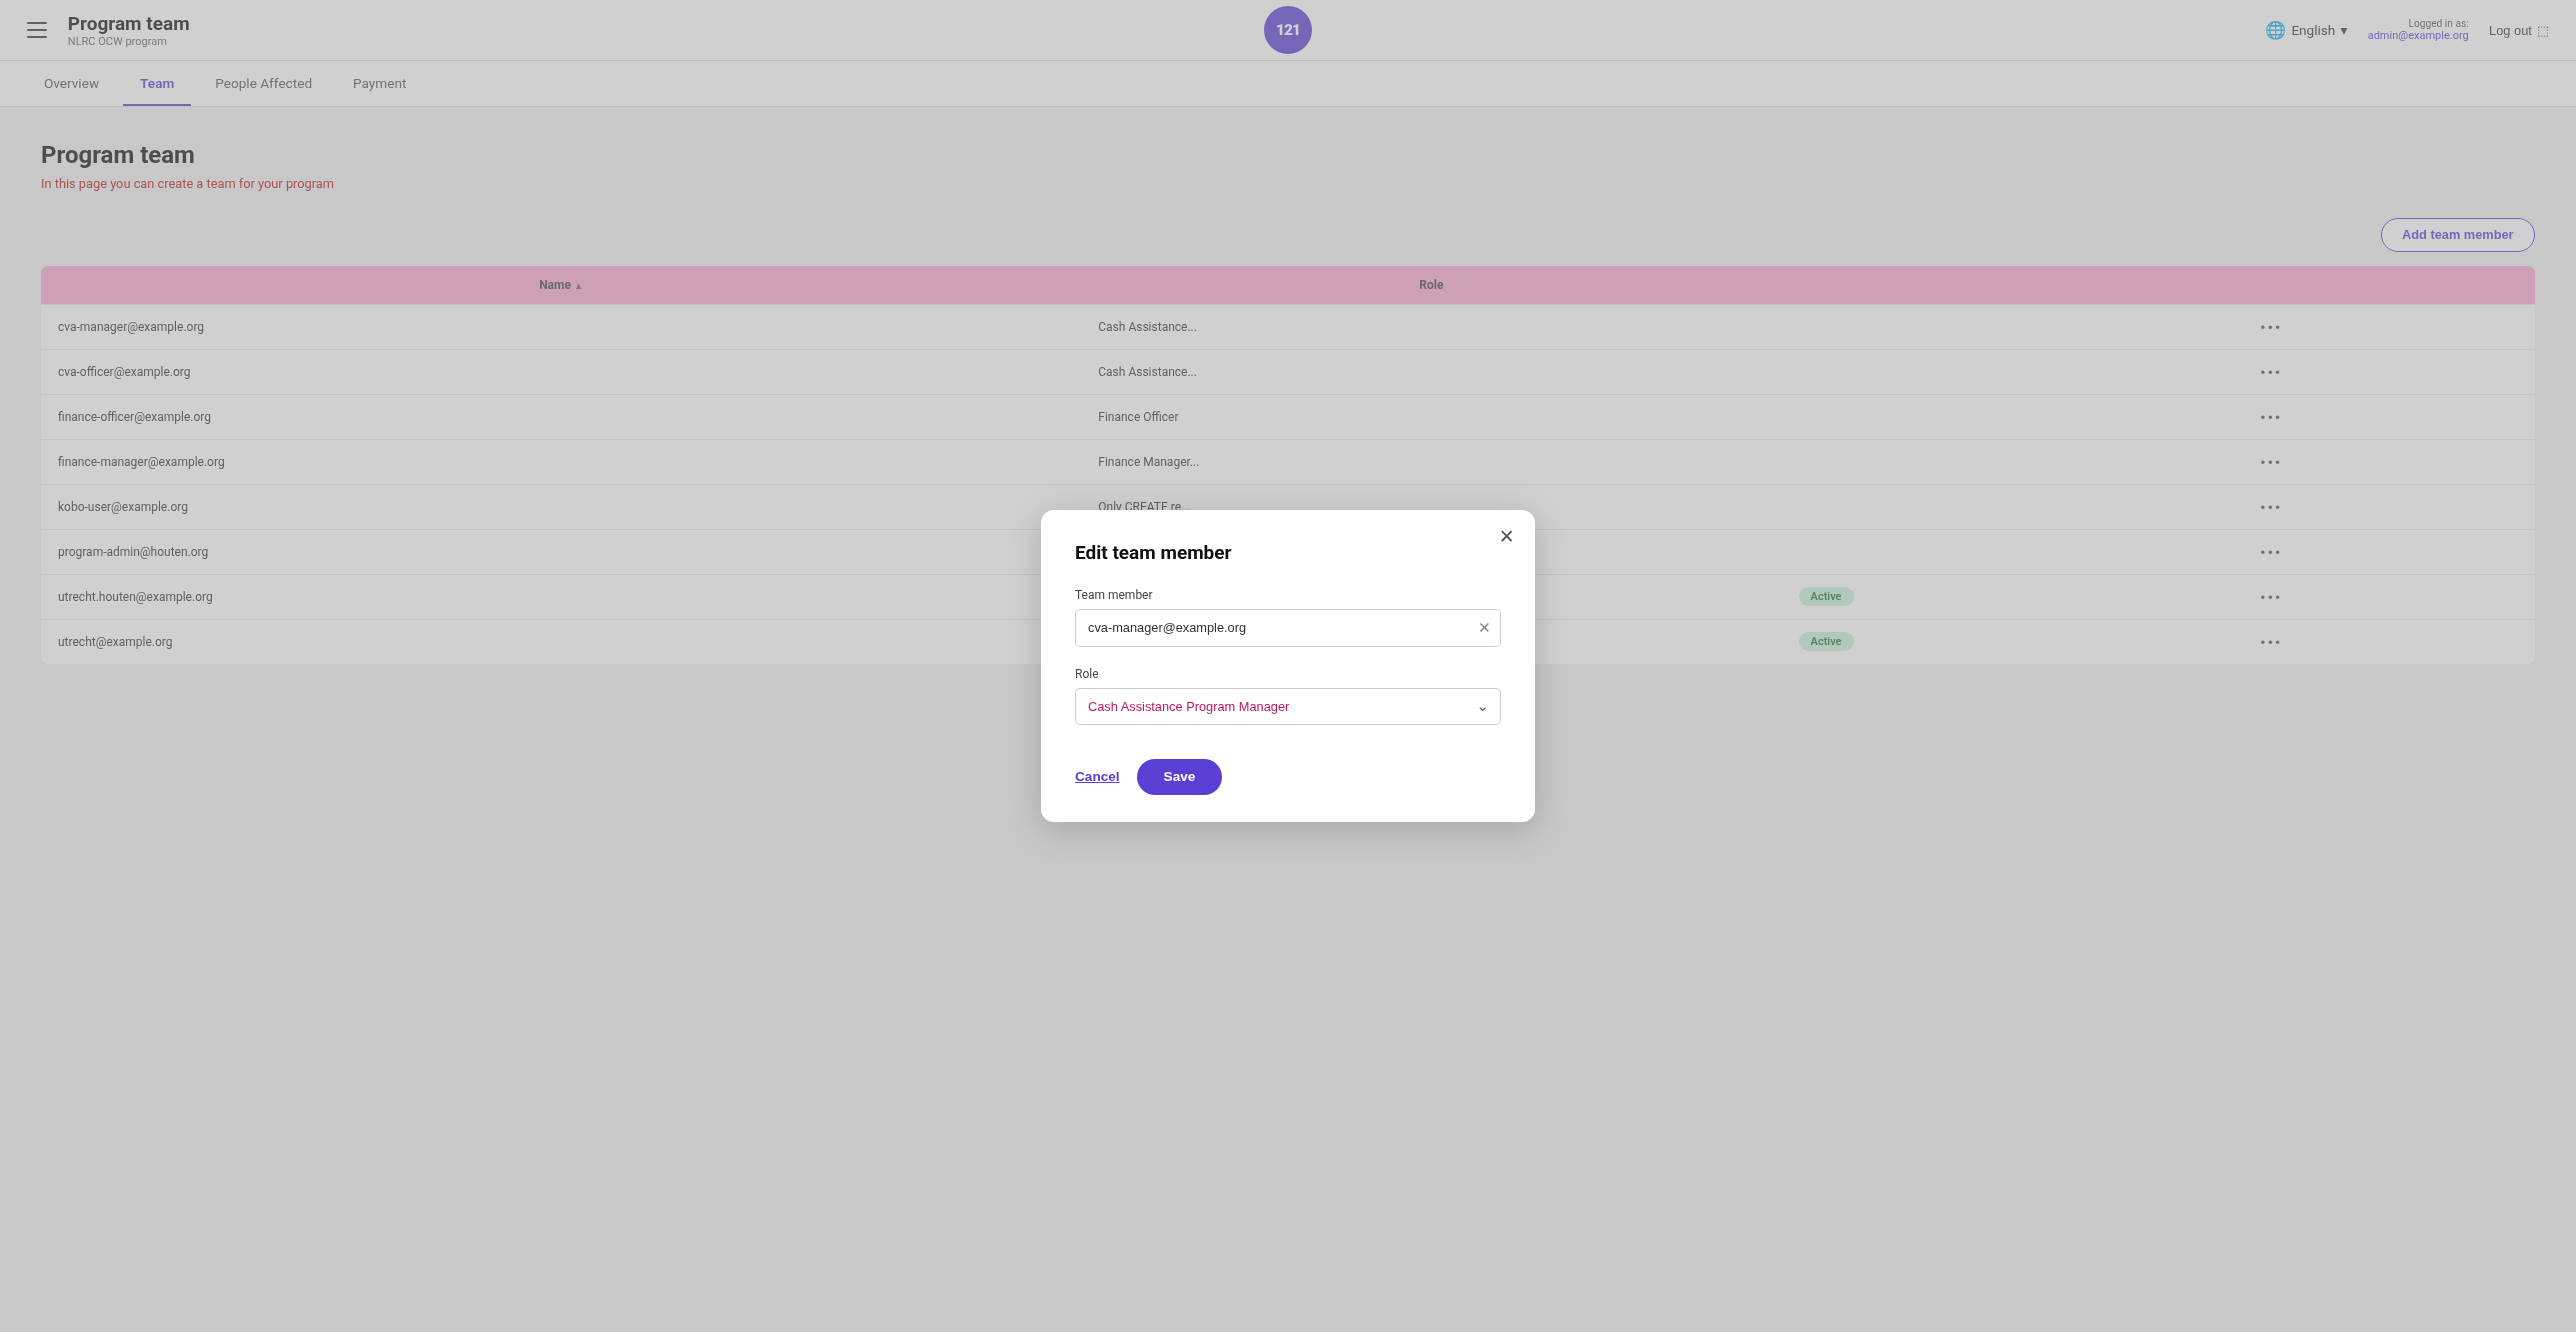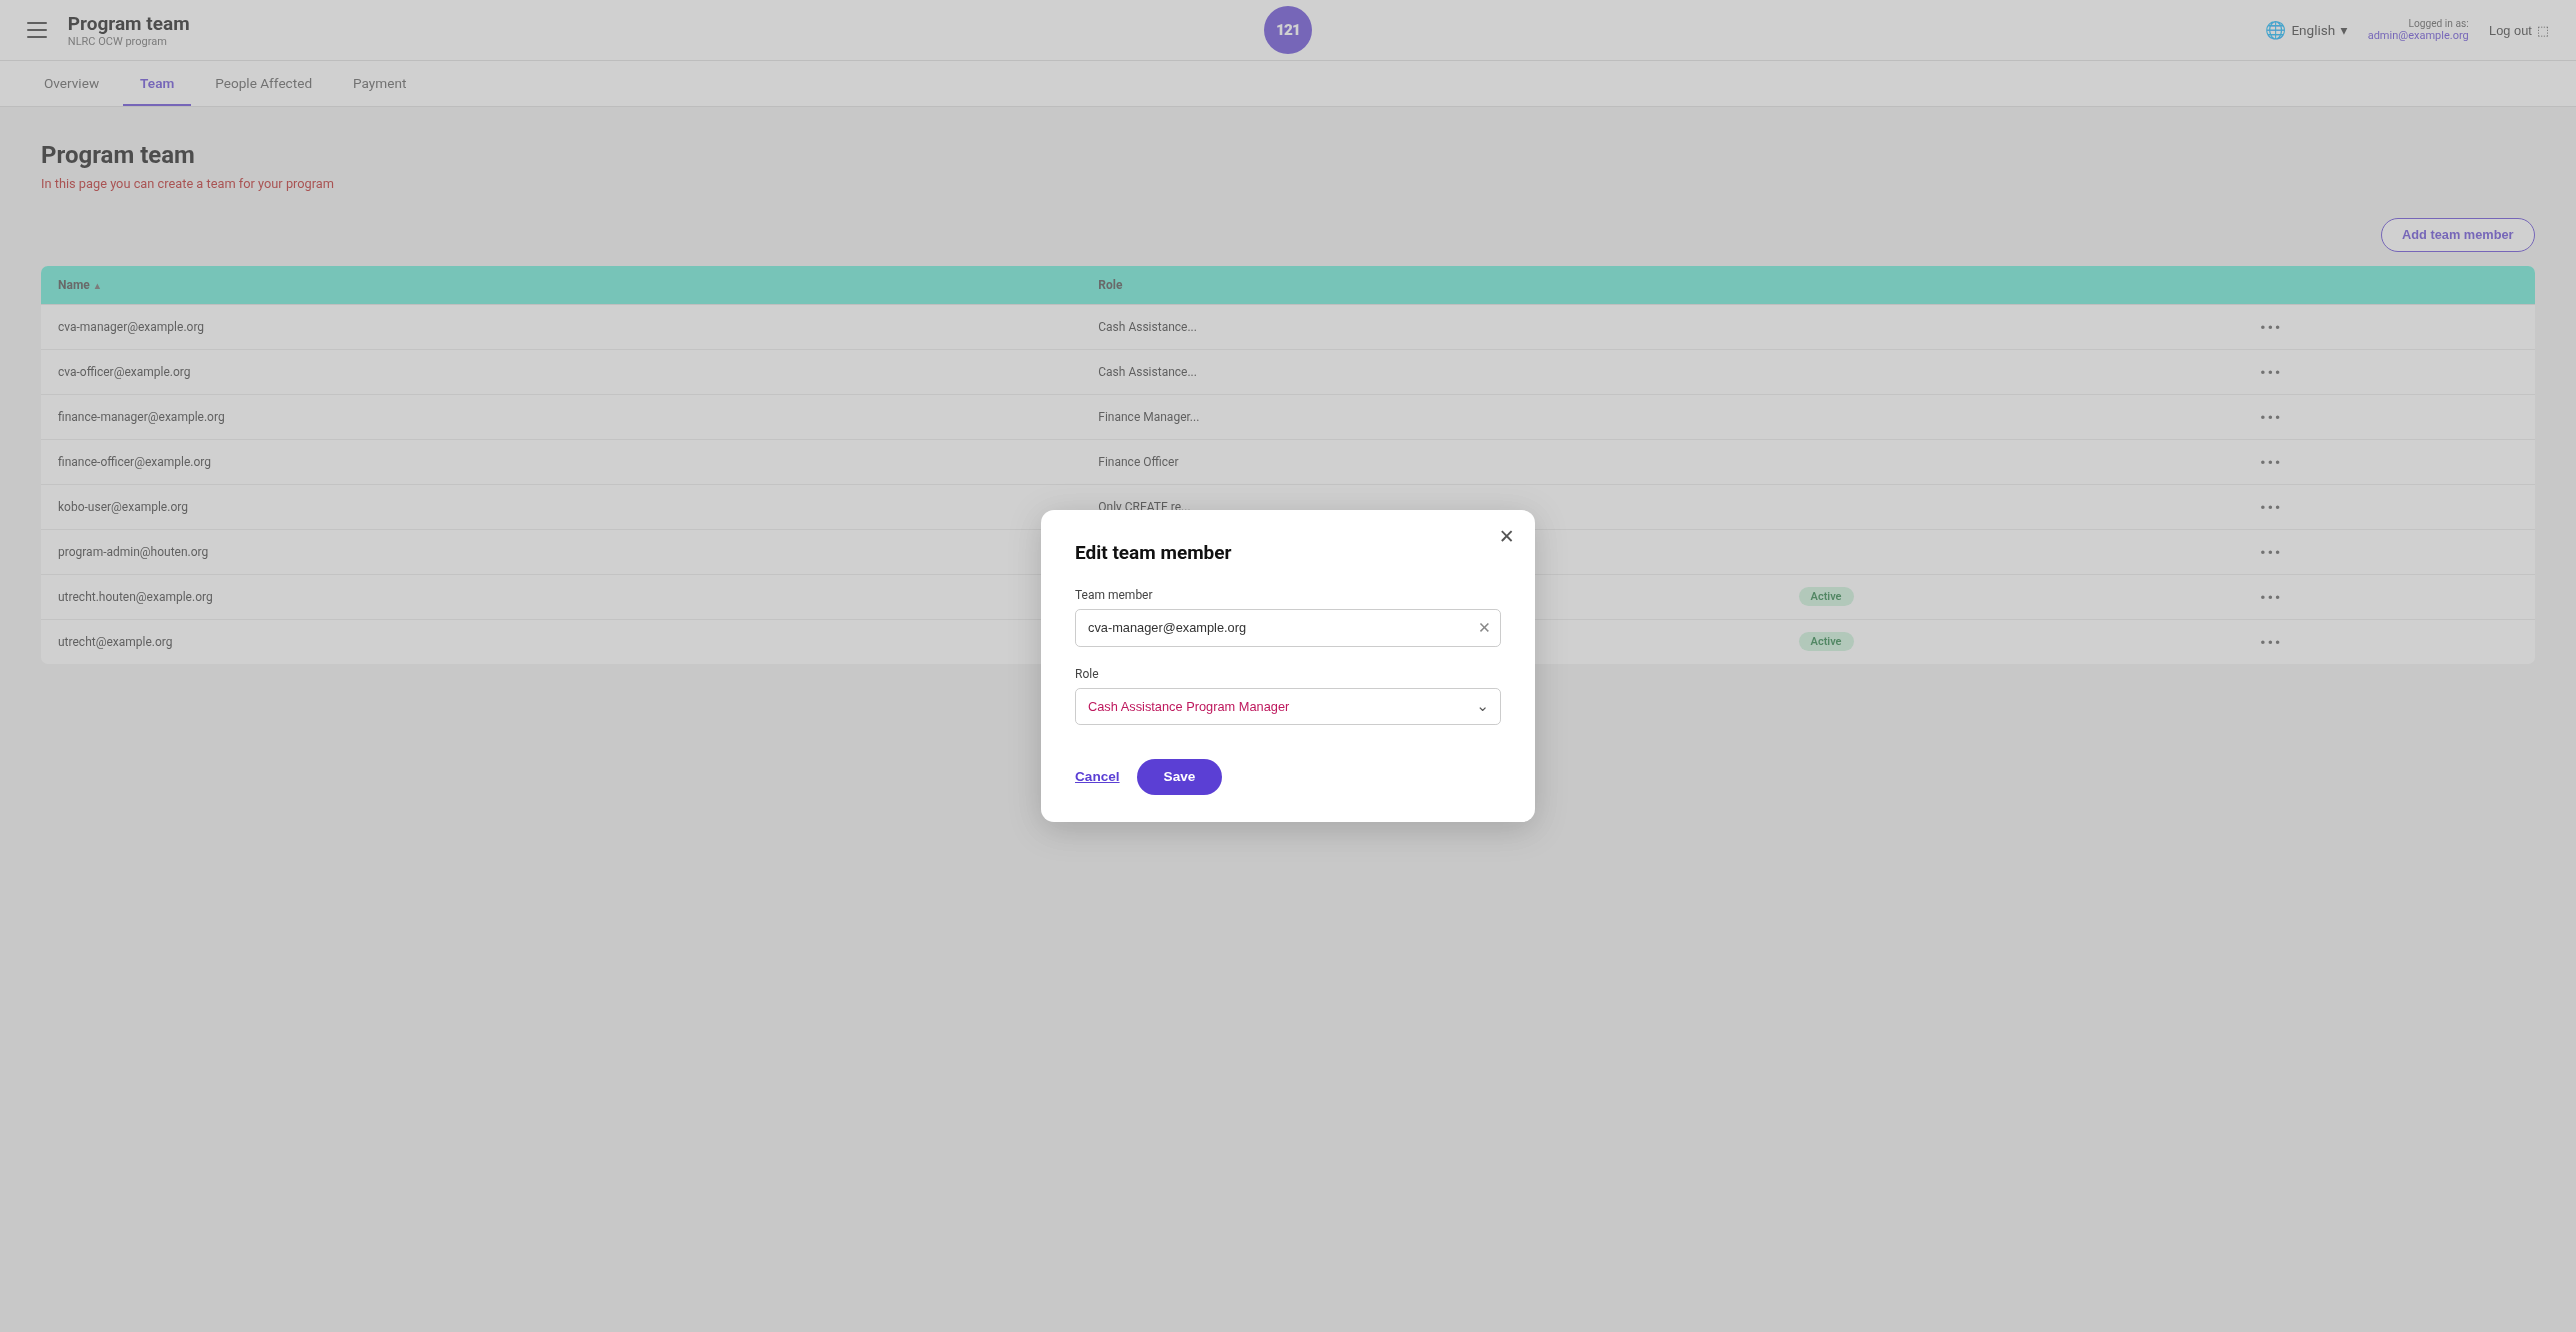--- a/index.html
+++ b/index.html
@@ -157,26 +157,26 @@
     }
 
     .team-table {
       width: 100%;
       border-collapse: collapse;
       background: #fff;
       border-radius: 6.8px;
       overflow: hidden;
     }
     .team-table th {
-      text-align: left;
+      text-align: center;
       padding: 12px 17px;
       font-size: 12px;
       color: #444;
       border-bottom: 0.9px solid #e0e0e0;
-      background: #5eead4;
+      background: #f9a8d4;
     }
     .team-table td {
       padding: 12px 17px;
       font-size: 12px;
       color: #333;
       border-bottom: 0.9px solid #e8e8e8;
     }
     .team-table tr:last-child td {
       border-bottom: none;
     }
@@ -386,28 +386,28 @@
       <td></td>
       <td><span class="row-menu">•••</span></td>
     </tr>
         <tr>
       <td>cva-officer@example.org</td>
       <td>Cash Assistance...</td>
       <td></td>
       <td><span class="row-menu">•••</span></td>
     </tr>
         <tr>
+      <td>finance-officer@example.org</td>
+      <td>Finance Officer</td>
+      <td></td>
+      <td><span class="row-menu">•••</span></td>
+    </tr>
+        <tr>
       <td>finance-manager@example.org</td>
       <td>Finance Manager...</td>
-      <td></td>
-      <td><span class="row-menu">•••</span></td>
-    </tr>
-        <tr>
-      <td>finance-officer@example.org</td>
-      <td>Finance Officer</td>
       <td></td>
       <td><span class="row-menu">•••</span></td>
     </tr>
         <tr>
       <td>kobo-user@example.org</td>
       <td>Only CREATE re...</td>
       <td></td>
       <td><span class="row-menu">•••</span></td>
     </tr>
         <tr>

